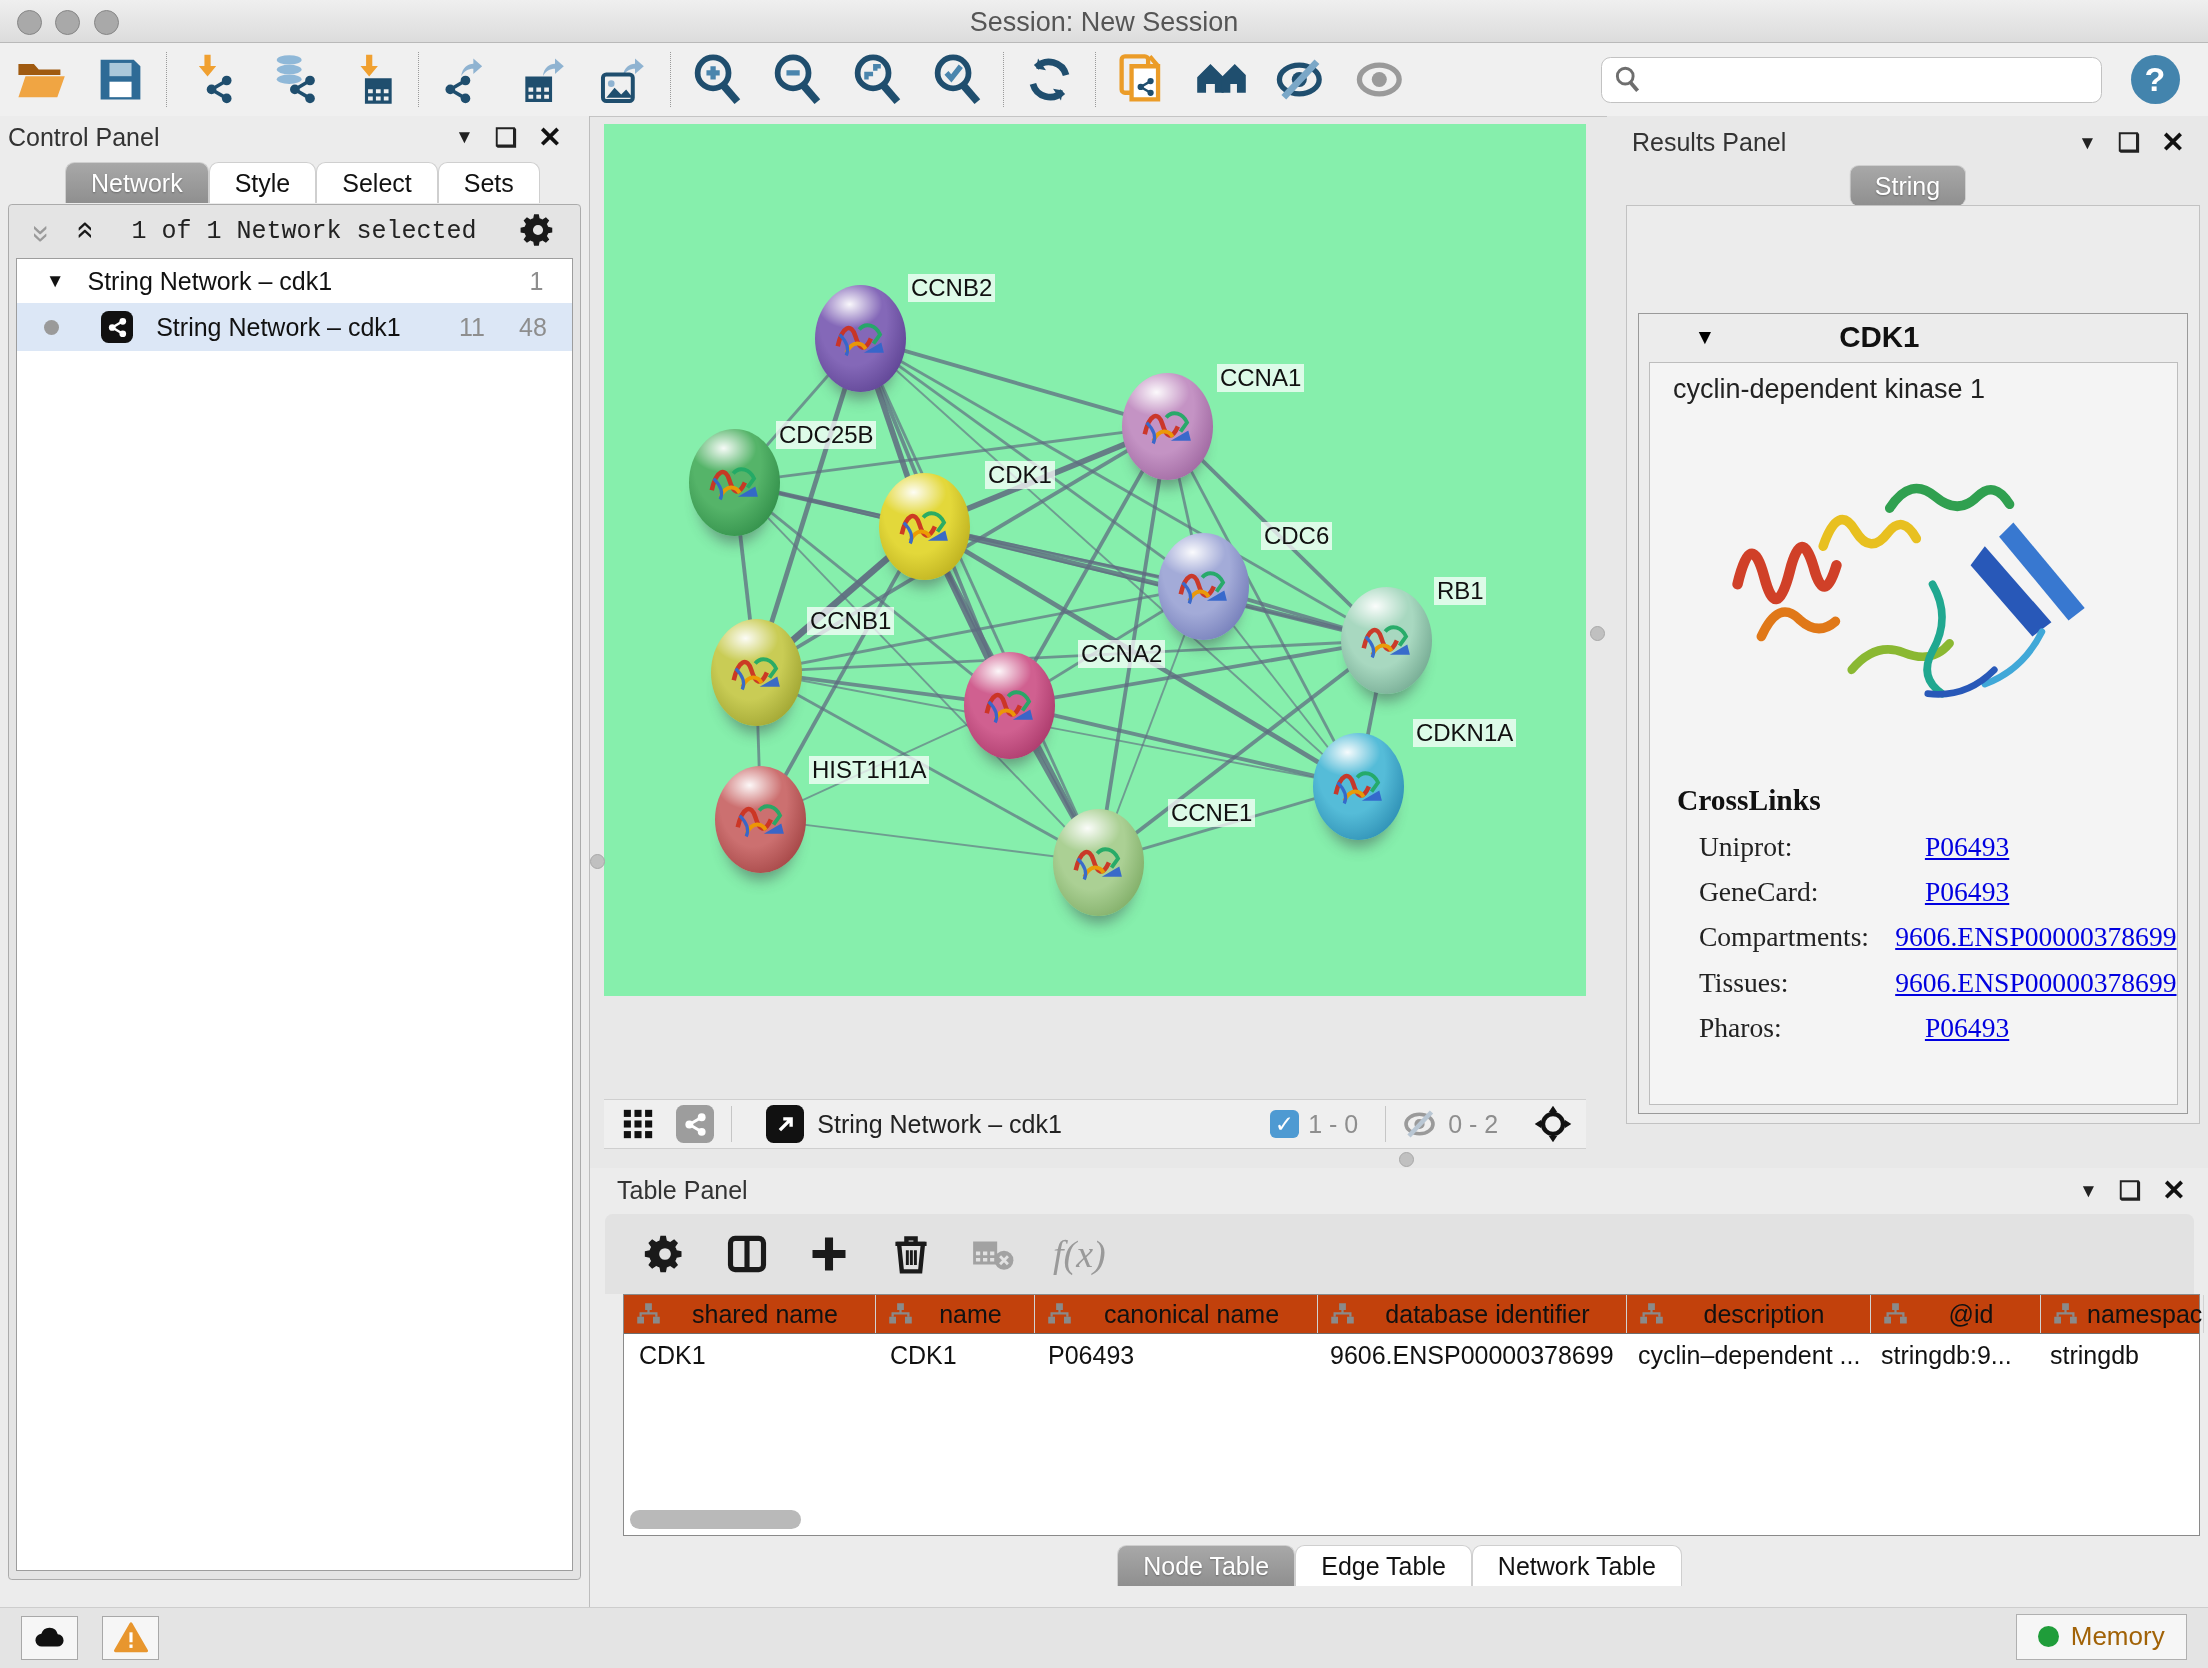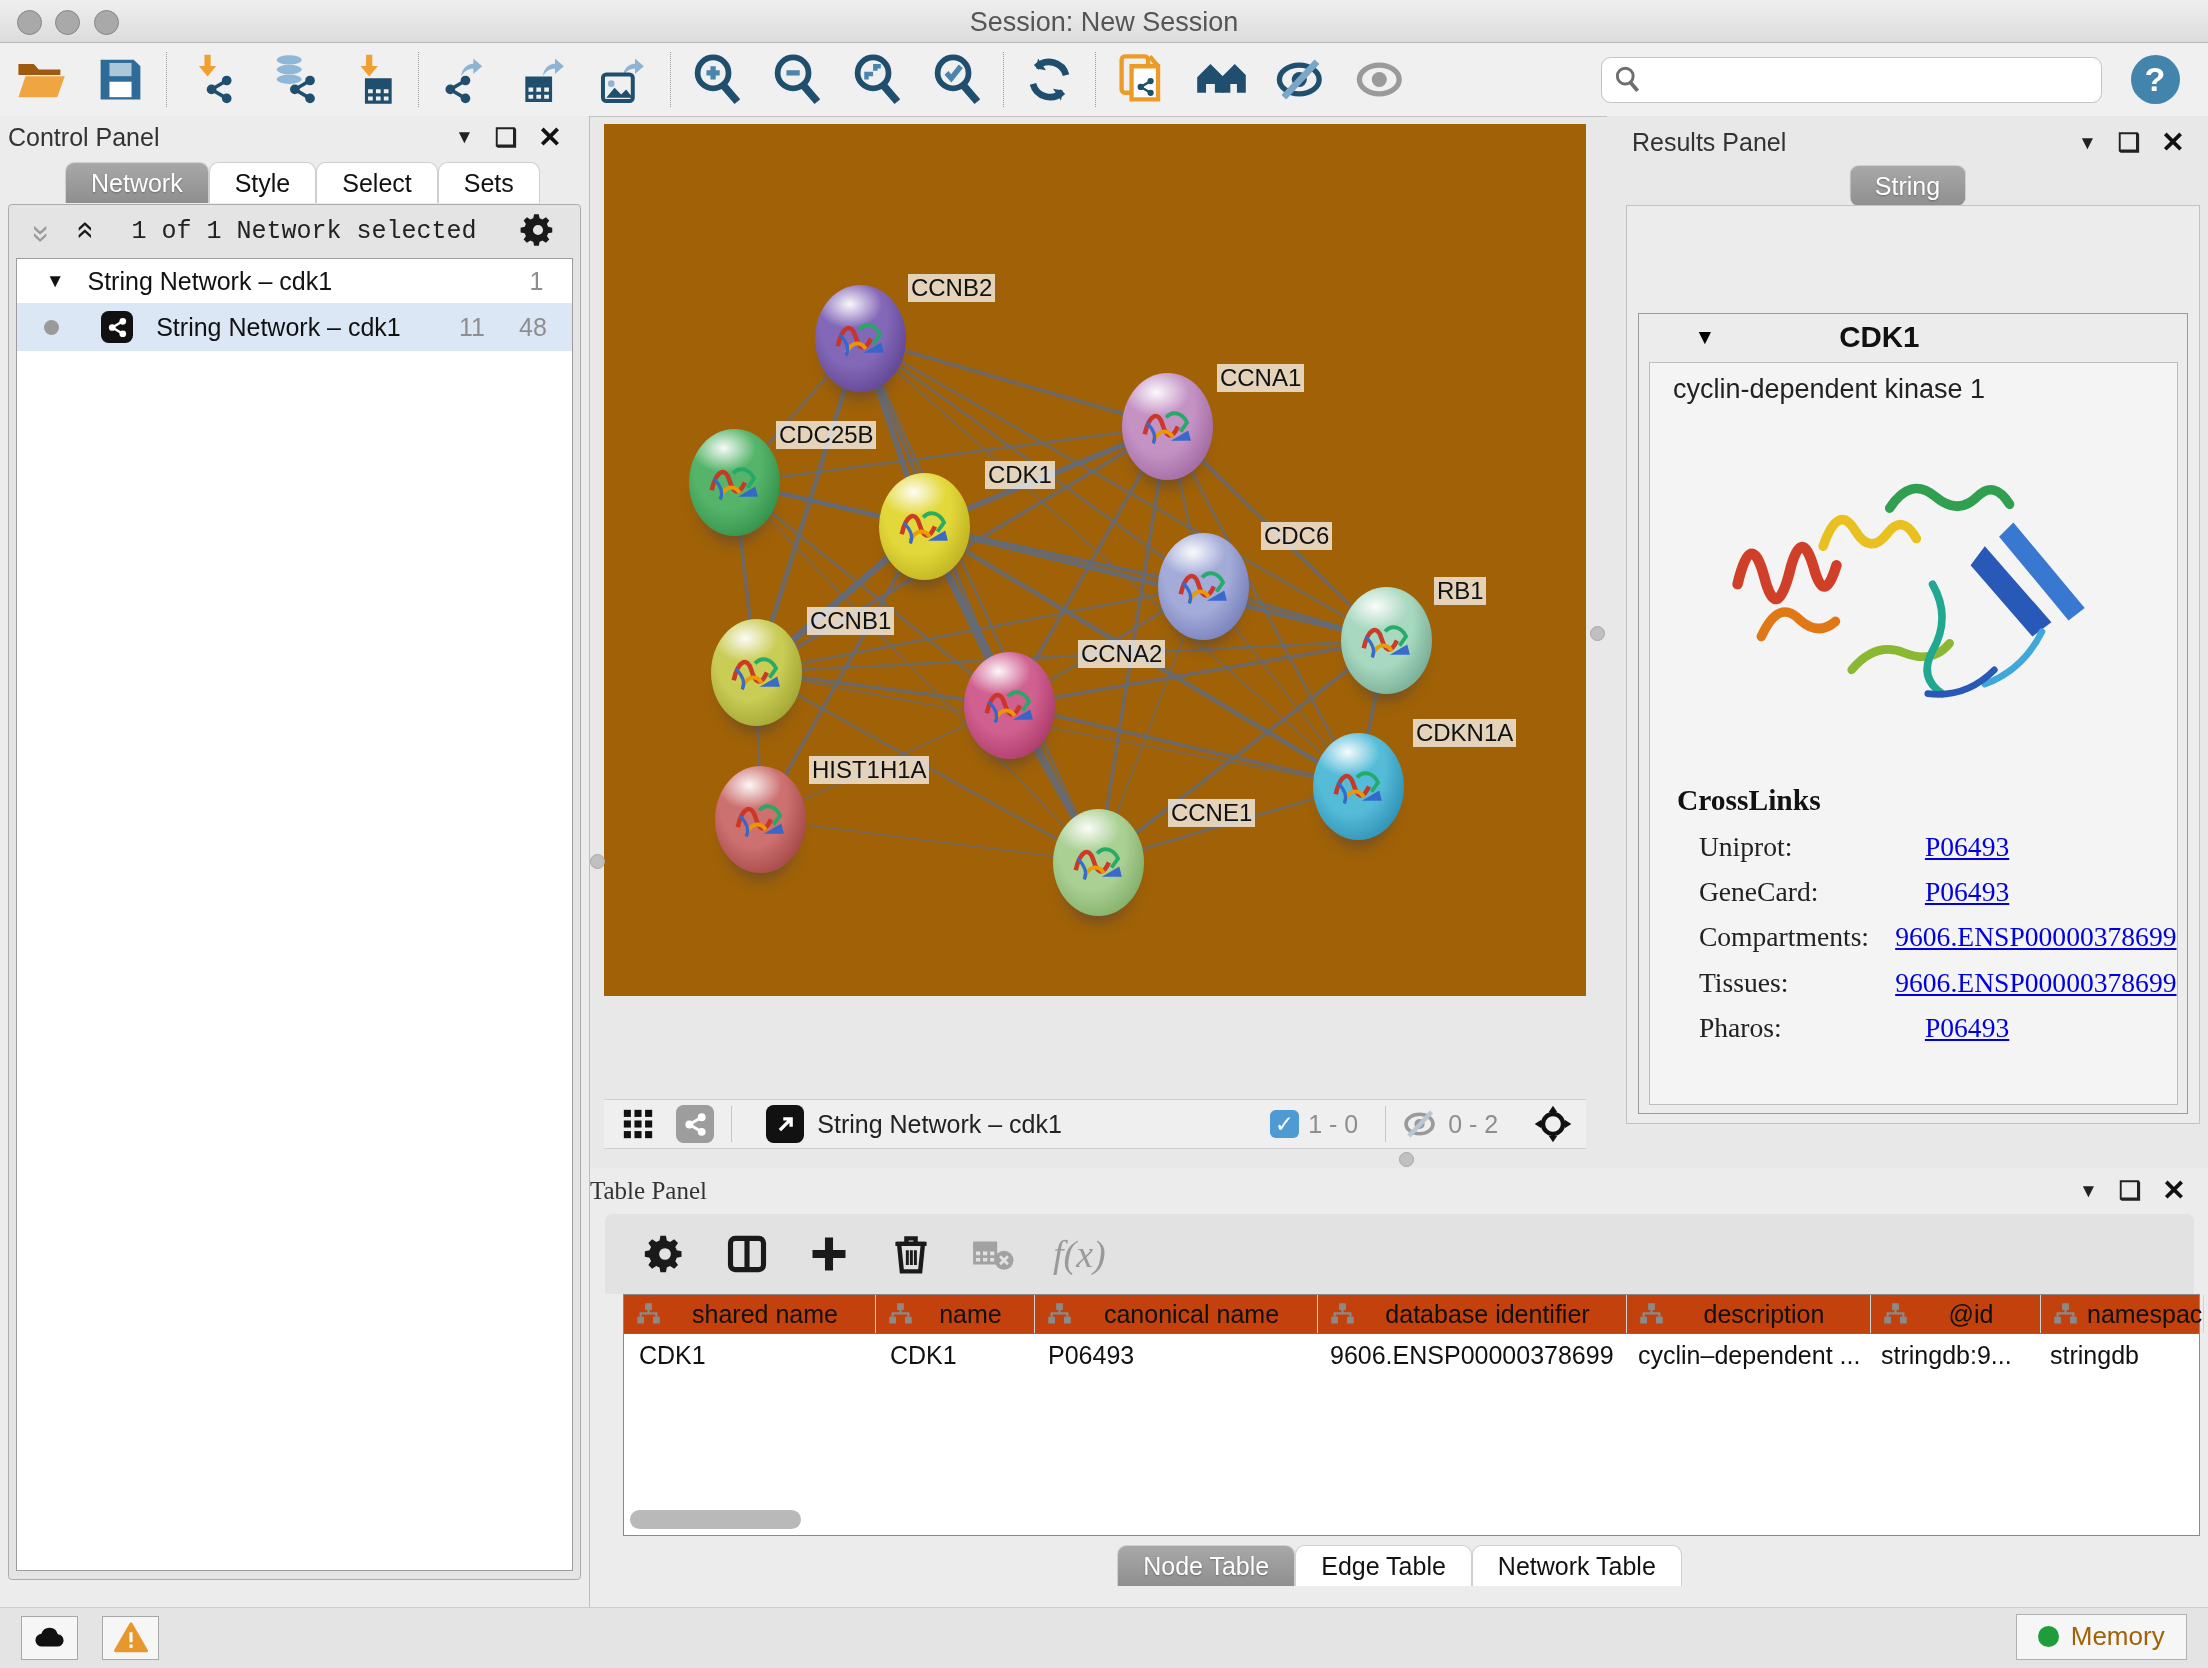--- a/index.html
+++ b/index.html
@@ -59,21 +59,21 @@
   .tree-row .tr-label{margin-left:23px;}
   .tree-row .tr-count{margin-left:auto;margin-right:28.5px;color:#8e8e8e;}
   .tree-row.child{background:#dce7f6;height:48px;}
   .tree-row.child .dot{width:15px;height:15px;border-radius:50%;background:#9a9a9a;margin-left:27px;}
   .neticon{width:32px;height:32px;border-radius:7.6px;background:#111;display:flex;align-items:center;
     justify-content:center;margin-left:42px;}
   .neticon svg{width:23px;height:23px;color:#fff;}
   .tr-counts{margin-left:auto;margin-right:25px;color:#8e8e8e;display:flex;gap:34px;}
 
   
-  .net-canvas{position:absolute;left:604px;top:124px;width:982px;height:872px;background:#a16207;}
+  .net-canvas{position:absolute;left:604px;top:124px;width:982px;height:872px;background:#86efac;}
   .net-canvas svg.edges{position:absolute;left:0;top:0;}
   .node{position:absolute;width:91px;height:107px;border-radius:50%;}
   .node svg{position:absolute;left:13.3px;top:21px;width:65px;height:65px;opacity:.95;}
   .nlabel{position:absolute;font-size:24px;color:#111;background:rgba(255,255,255,.72);
     padding:0 2.9px;white-space:nowrap;}
   .split-dot{position:absolute;width:13.3px;height:13.3px;border-radius:50%;background:#c0c0c0;
     border:1px solid #a8a8a8;}
 
   
   .net-footer{position:absolute;left:604px;top:1099px;width:982px;height:48px;background:#efefef;
@@ -109,21 +109,21 @@
   .rp-desc{font-size:27px;color:#222;margin:11.4px 0 0 23px;}
   .protein{display:block;margin:27px auto 9.5px auto;}
   .xl-title{font-family:"Liberation Serif",serif;font-weight:bold;font-size:29.5px;color:#111;margin:38px 0 5.7px 27px;}
   .xl-row{display:flex;font-family:"Liberation Serif",serif;font-size:27.6px;margin:13.3px 0 0 49px;}
   .xl-label{width:226px;color:#222;}
   .xl-link{color:#0000e0;text-decoration:underline;}
 
   
   .table-panel{position:absolute;left:590px;top:1168px;width:1619px;height:439px;background:#ececec;}
   .tp-head{position:absolute;left:0;top:3.8px;width:100%;height:38px;display:flex;align-items:center;}
-  .tp-head .paneltitle{font-family:Liberation Serif, serif;}
+  .tp-head .paneltitle{margin-left:27px;}
   .tp-head .ph-btns{margin-left:auto;margin-right:23px;}
   .tp-toolbar{position:absolute;left:15px;right:15px;top:46px;height:80px;background:#e2e2e2;
     border-radius:7.6px 7.6px 0 0;display:flex;align-items:center;}
   .tp-tool{margin-left:38px;display:flex;align-items:center;}
   .tp-tool svg{width:44px;height:44px;}
   .fx{font-family:"Liberation Serif",serif;font-style:italic;font-size:38px;color:#9a9a9a;}
   .ttable{position:absolute;left:33px;right:9.5px;top:126px;height:240px;background:#fff;border:1.9px solid #8a8a8a;}
   .thead{display:flex;height:38px;background:#c2410c;border-bottom:1.9px solid #6e6e6e;}
   .th{display:flex;align-items:center;border-right:1px solid #d2d2d2;font-size:25px;color:#111;flex:0 0 auto;}
   .th svg{width:27px;height:27px;margin:0 7.6px 0 11.4px;flex:0 0 auto;}

